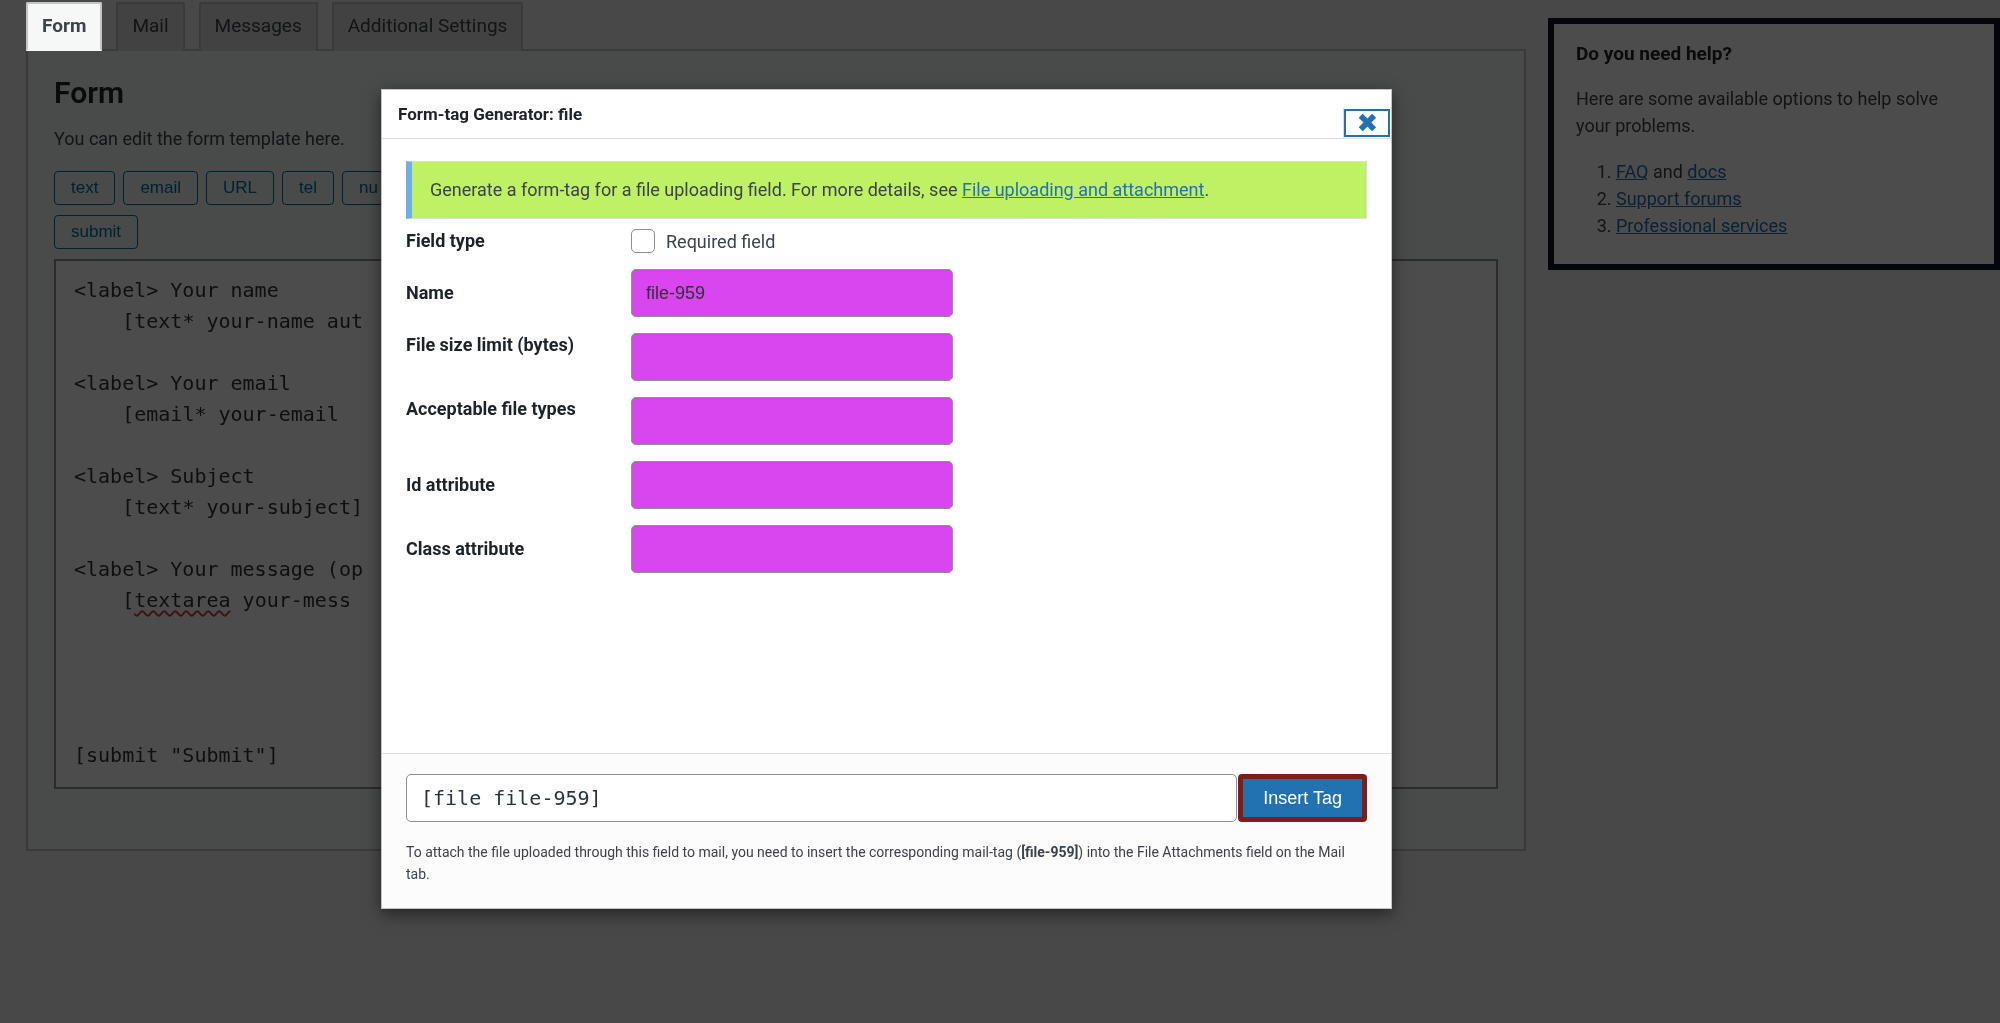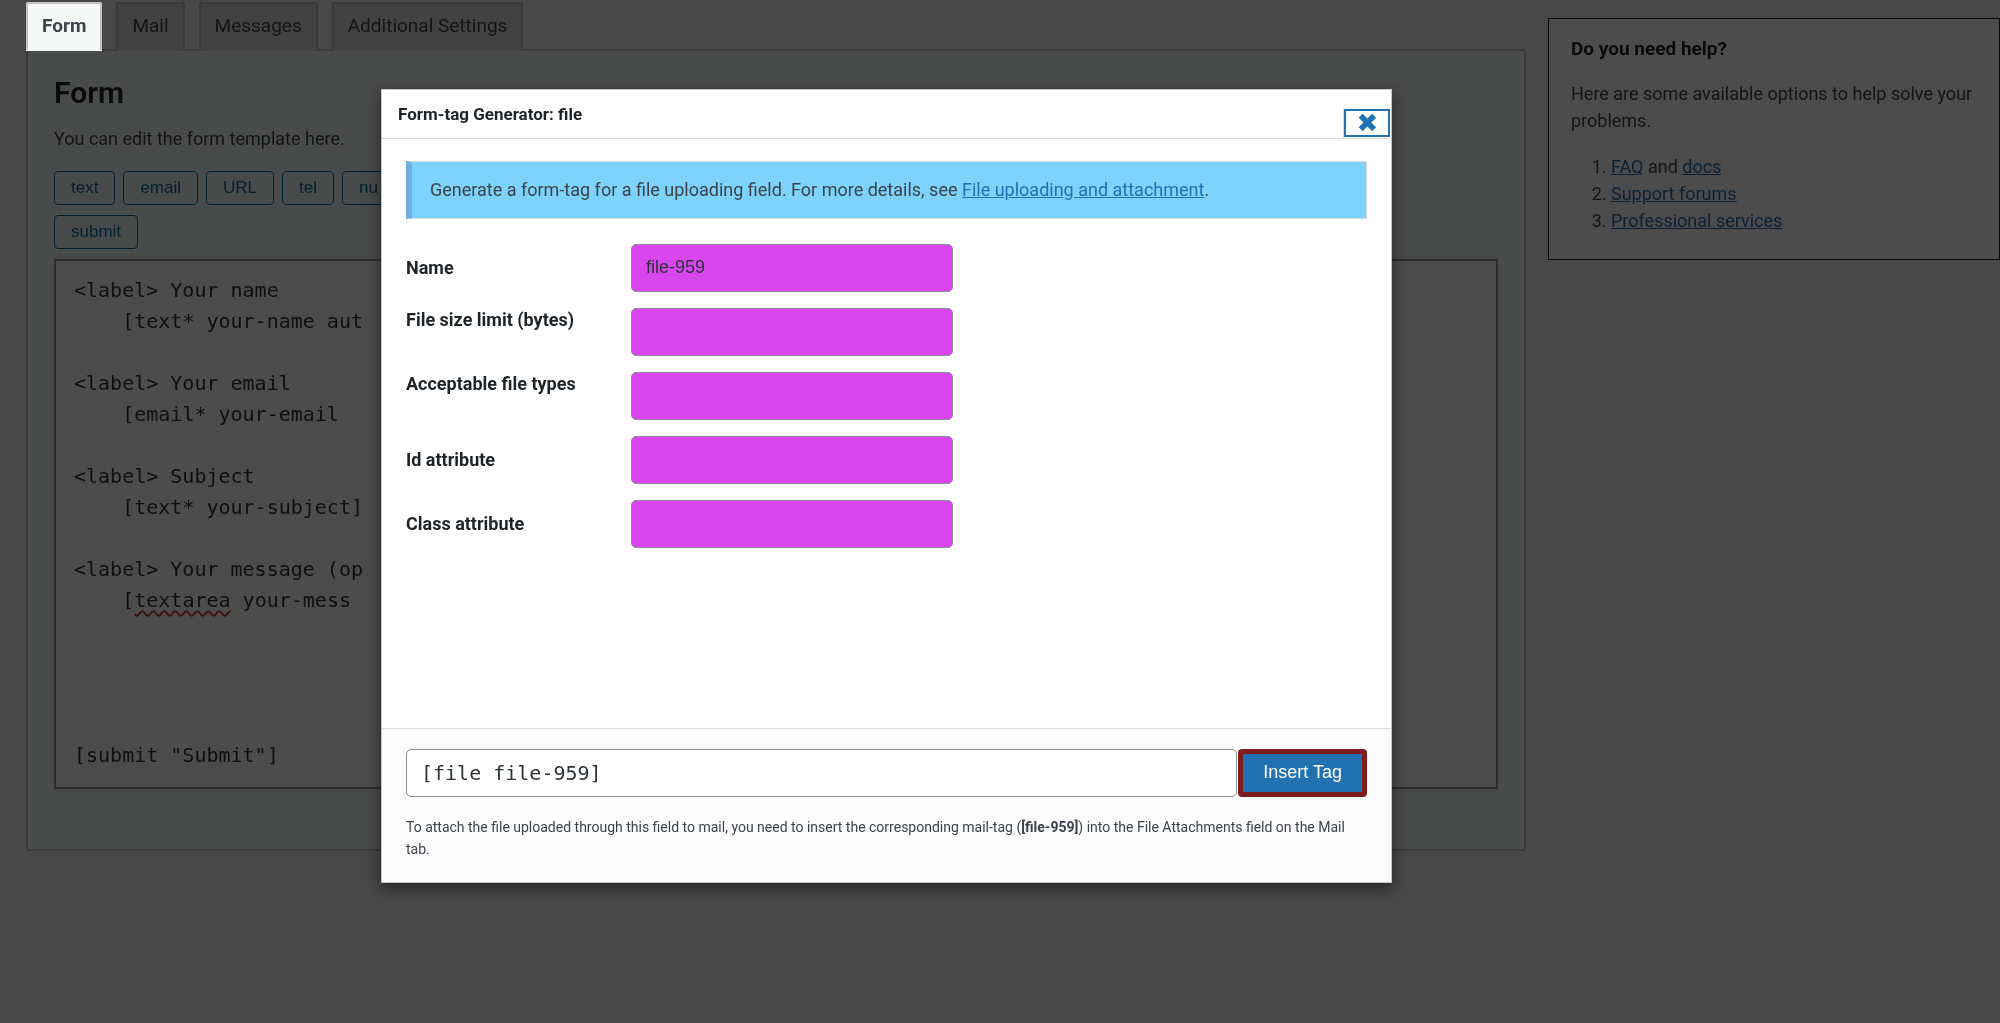--- a/index.html
+++ b/index.html
@@ -102,21 +102,21 @@
   .code-area .redsquiggle {
     text-decoration: underline wavy #d63638;
     text-underline-offset: 3px;
   }
 
   
   .help-box {
     width: 458px;
     margin-top: 18px;
     margin-left: 8px;
-    border: 1px solid #0f172a;
+    border: 6px solid #0f172a;
     background: #fff;
     padding: 18px 22px 22px 22px;
   }
   .help-box h3 {
     font-size: 19px;
     font-weight: 700;
     margin-bottom: 20px;
     color: #1d2327;
   }
   .help-box p {
@@ -172,28 +172,28 @@
     cursor: pointer;
     outline: 2px solid #2271b1;
     outline-offset: -3px;
   }
   .modal-body {
     padding: 22px 24px 24px 24px;
   }
 
   .info-box {
     border-left: 6px solid #72aee6;
-    background: #7dd3fc;
+    background: #bef264;
     padding: 14px 18px;
     font-size: 18px;
     line-height: 1.55;
     border-top: 1px solid #dcdcde;
     border-right: 1px solid #dcdcde;
     border-bottom: 1px solid #dcdcde;
-    margin-bottom: 25px;
+    margin-bottom: 10px;
   }
   .info-box a { color: #2271b1; text-decoration: underline; }
 
   .field-row {
     display: flex;
     align-items: center;
     margin-bottom: 16px;
   }
   .field-row.tall { align-items: flex-start; }
   .field-label {
@@ -343,20 +343,27 @@
       <span>✖</span>
     </div>
   </div>
 
   <div class="modal-body">
 
     <div class="info-box">
       <span>Generate a form-tag for a file uploading field. For more details, see </span><a href="#">File uploading and attachment</a><span>.</span>
     </div>
 
+    <div class="field-row">
+      <div class="field-label">Field type</div>
+      <div class="field-ctrl checkbox-wrap">
+        <input type="checkbox" style="">
+        <span>Required field</span>
+      </div>
+    </div>
 
     <div class="field-row">
       <div class="field-label">Name</div>
       <div class="field-ctrl">
         <input type="text" value="file-959" style="">
       </div>
     </div>
 
     <div class="field-row tall">
       <div class="field-label">File size limit (bytes)</div>

